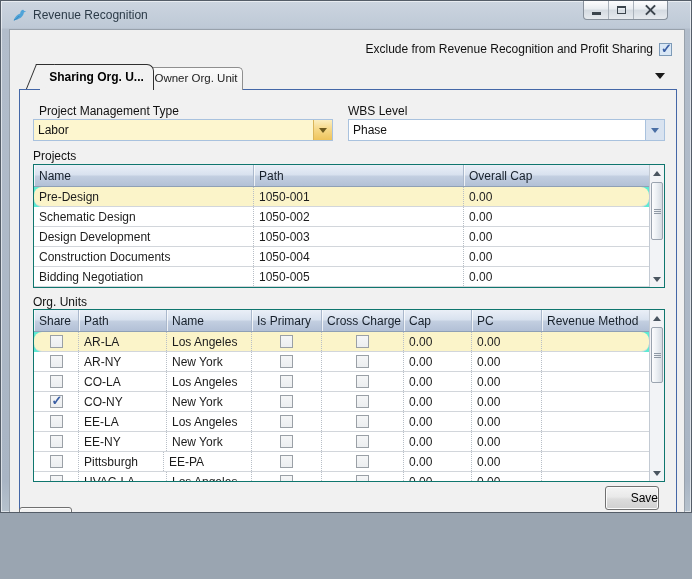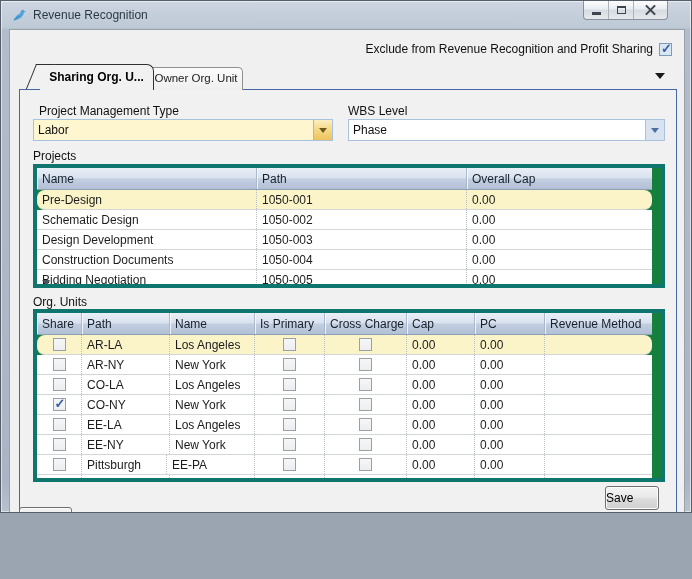--- a/index.html
+++ b/index.html
@@ -75,21 +75,21 @@
 
   .combo { position:absolute; height:22px; display:flex; border:1px solid #a9c2de; background:#fff; }
   .combo .val { flex:1; font-size:12px; color:#111; padding:3px 0 0 4px; overflow:hidden; white-space:nowrap; }
   .combo .btn { width:19px; display:flex; align-items:center; justify-content:center; border-left:1px solid #a9c2de; }
   .combo.gold { background:#fdf6cf; }
   .combo.gold .btn { background:linear-gradient(180deg,#fbeec0 0%,#f6d98a 45%,#eec45c 100%); border-left:1px solid #d9b55a; }
   .arr-dn { width:0; height:0; border-left:4px solid transparent; border-right:4px solid transparent; border-top:5px solid #4a6fa5; }
   .combo.gold .arr-dn { border-top-color:#6e5a1e; }
 
   
-  .grid { position:absolute; border:4px solid #0f766e; background:#15803d; overflow:hidden; display:flex;flex-direction:column; }
+  .grid { position:absolute; border:1px solid #0f766e; background:#5eead4; overflow:hidden; display:flex; }
   .grid-main { width:615px; }
   .ghead { display:flex; height:22px; line-height:22px; font-size:12px; color:#17202b;
     background:linear-gradient(180deg,#eaeff7 0%,#d9e2ef 45%,#c2cee0 55%,#b2c0d6 100%);
     border-bottom:1px solid #8fa0b5; }
   .ghead .hc { padding-left:5px; overflow:hidden; white-space:nowrap; border-right:1px solid #aab8cc;
     box-shadow:inset 1px 0 0 rgba(255,255,255,0.75); }
   .grow { display:flex; height:20px; line-height:20px; font-size:12px; color:#1c1c1c;
     background:#fff; border-bottom:1px solid #d2d6db; }
   .grow.selected { background:#fbf4c9;border-radius:8px; }
   .grow .c { padding-left:5px; overflow:hidden; white-space:nowrap; border-right:1px dotted #b8bfc7; }
@@ -109,21 +109,21 @@
   .tri-dn{width:0;height:0;border-left:4px solid transparent;border-right:4px solid transparent;border-top:5px solid #4a5560;}
   .sb-thumb { position:absolute; left:1px; right:1px; border:1px solid #9aa3af; border-radius:2px;
     background:linear-gradient(90deg,#fdfdfe 0%,#ecf0f4 45%,#d6dbe2 100%);
     display:flex; align-items:center; justify-content:center; }
   .sb-grip { width:7px; height:5px;
     background:repeating-linear-gradient(180deg,#8e98a4 0 1px,transparent 1px 2px); }
 
   
   .pushbtn { position:absolute; border:1px solid #707070; border-radius:3px; font-size:12px; color:#000;
     background:linear-gradient(180deg,#f4f4f4 0%,#e9e9e9 45%,#dcdcdc 55%,#d0d0d0 100%);
-    box-shadow:inset 0 0 0 1px #fbfbfb; text-align:left; }
+    box-shadow:inset 0 0 0 1px #fbfbfb; text-align:right; }
   .save-btn { left:585px; top:396px; width:54px; height:24px; line-height:22px; }
   .close-btn { left:9px; top:477px; width:53px; height:23px; line-height:21px; }
 </style>
 </head>
 <body>
 
 <div class="window">
 
   <div class="titlebar">
     <span class="app-icon">

